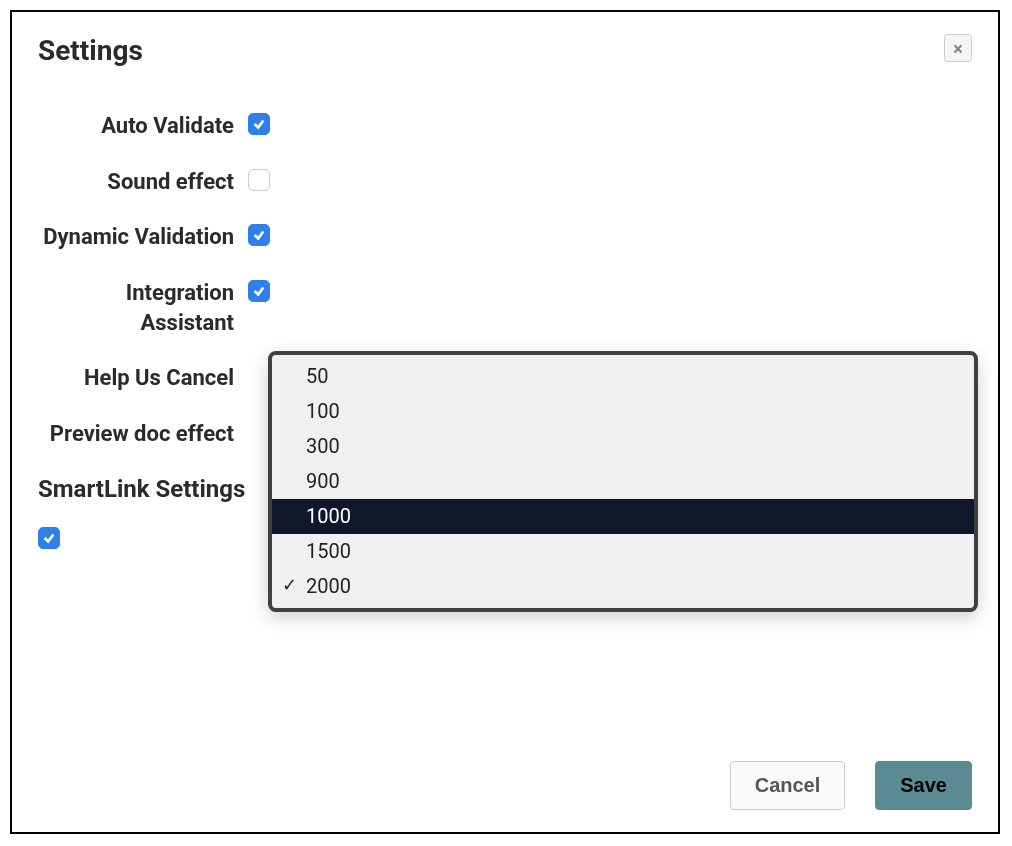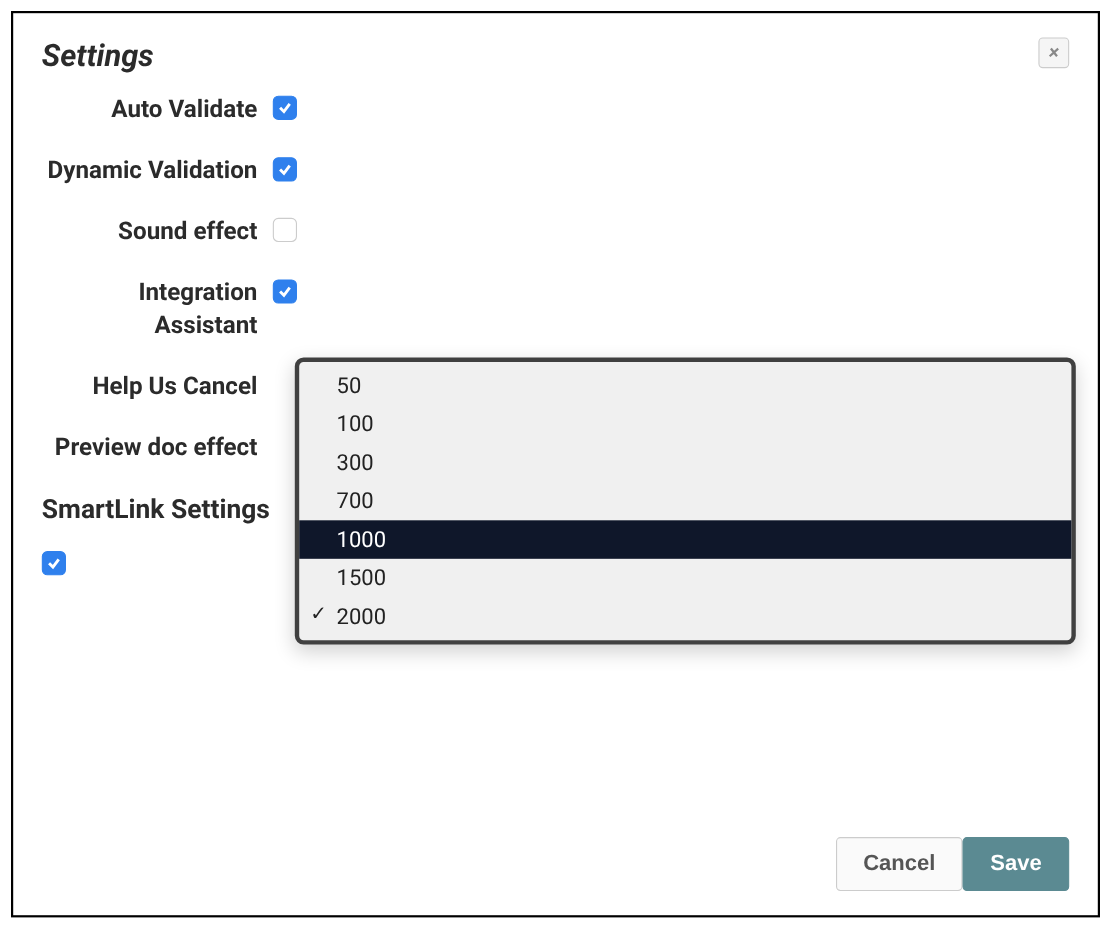--- a/index.html
+++ b/index.html
@@ -21,21 +21,20 @@
       width: 990px;
       height: 824px;
       border: 2px solid #000;
       background: #fff;
       padding: 22px 26px;
     }
     .modal-header {
       display: flex;
       justify-content: space-between;
       align-items: flex-start;
-      font-style: italic;
     }
     .modal-title {
       font-size: 28px;
       font-weight: 700;
       color: #2b2b2b;
     }
     .close-btn {
       width: 28px;
       height: 28px;
       border: 1px solid #ccc;
@@ -43,21 +42,21 @@
       background: #f5f5f5;
       color: #888;
       font-size: 18px;
       font-weight: 700;
       display: flex;
       align-items: center;
       justify-content: center;
       cursor: pointer;
     }
     .settings-body {
-      margin-top: 18px;
+      margin-top: 44px;
       position: relative;
     }
     .form-row {
       display: flex;
       align-items: flex-start;
       margin-bottom: 26px;
     }
     .form-label {
       width: 210px;
       text-align: right;
@@ -158,38 +157,38 @@
       border-left: 5px solid transparent;
       border-right: 5px solid transparent;
     }
     .select-handle .tri.up { border-bottom: 5px solid #222; margin-bottom: 2px;}
     .select-handle .tri.down { border-top: 5px solid #222; }
     .modal-footer {
       position: absolute;
       bottom: 22px;
       right: 26px;
       display: flex;
-      gap: 0;
+      gap: 30px;
     }
     .btn {
       font-size: 20px;
       font-weight: 600;
       padding: 12px 24px;
       border-radius: 4px;
       cursor: pointer;
       border: 1px solid #ccc;
     }
     .btn-cancel {
       background: #fafafa;
       color: #555;
     }
     .btn-save {
       background: #5b8a92;
       border-color: #5b8a92;
-      color: #ffffff;
+      color: #000000;
     }
   </style>
 </head>
 <body>
 
 <div class="modal">
   <div class="modal-header">
     <div class="modal-title">Settings</div>
     <div class="close-btn">
       <span>×</span>
@@ -203,35 +202,35 @@
       <div class="form-control-cell">
         <div class="checkbox checked">
           <svg viewBox="0 0 16 16">
               <polyline points="3,8 7,12 13,4"></polyline>
             </svg>
         </div>
       </div>
     </div>
 
     <div class="form-row">
-      <div class="form-label">Dynamic Validation</div>
-      <div class="form-control-cell">
-        <div class="checkbox checked">
-          <svg viewBox="0 0 16 16">
-              <polyline points="3,8 7,12 13,4"></polyline>
-            </svg>
-        </div>
-      </div>
-    </div>
-
-    <div class="form-row">
       <div class="form-label">Sound effect</div>
       <div class="form-control-cell">
         <div class="checkbox">
           
+        </div>
+      </div>
+    </div>
+
+    <div class="form-row">
+      <div class="form-label">Dynamic Validation</div>
+      <div class="form-control-cell">
+        <div class="checkbox checked">
+          <svg viewBox="0 0 16 16">
+              <polyline points="3,8 7,12 13,4"></polyline>
+            </svg>
         </div>
       </div>
     </div>
 
     <div class="form-row">
       <div class="form-label">Integration Assistant</div>
       <div class="form-control-cell">
         <div class="checkbox checked">
           <svg viewBox="0 0 16 16">
               <polyline points="3,8 7,12 13,4"></polyline>
@@ -252,21 +251,21 @@
 
     <div class="select-handle">
       <div class="tri up"></div>
       <div class="tri down"></div>
     </div>
 
     <div class="dropdown-overlay" id="dropdown">
         <div class="dropdown-item"><span>50</span></div>
         <div class="dropdown-item"><span>100</span></div>
         <div class="dropdown-item"><span>300</span></div>
-        <div class="dropdown-item"><span>700</span></div>
+        <div class="dropdown-item"><span>900</span></div>
         <div class="dropdown-item highlight"><span>1000</span></div>
         <div class="dropdown-item"><span>1500</span></div>
         <div class="dropdown-item"><span class="check">✓</span><span>2000</span></div>
       </div>
 
     <div class="section-title">SmartLink Settings</div>
 
     <div class="form-row">
       <div class="form-control-cell">
         <div class="checkbox checked">

